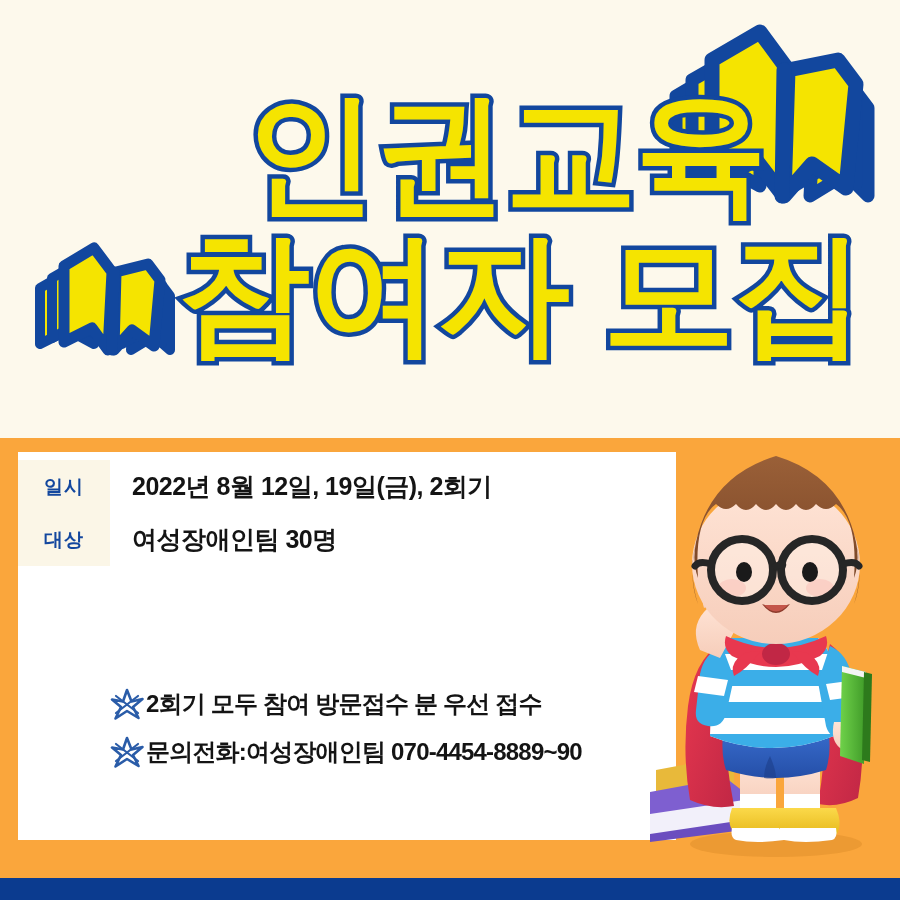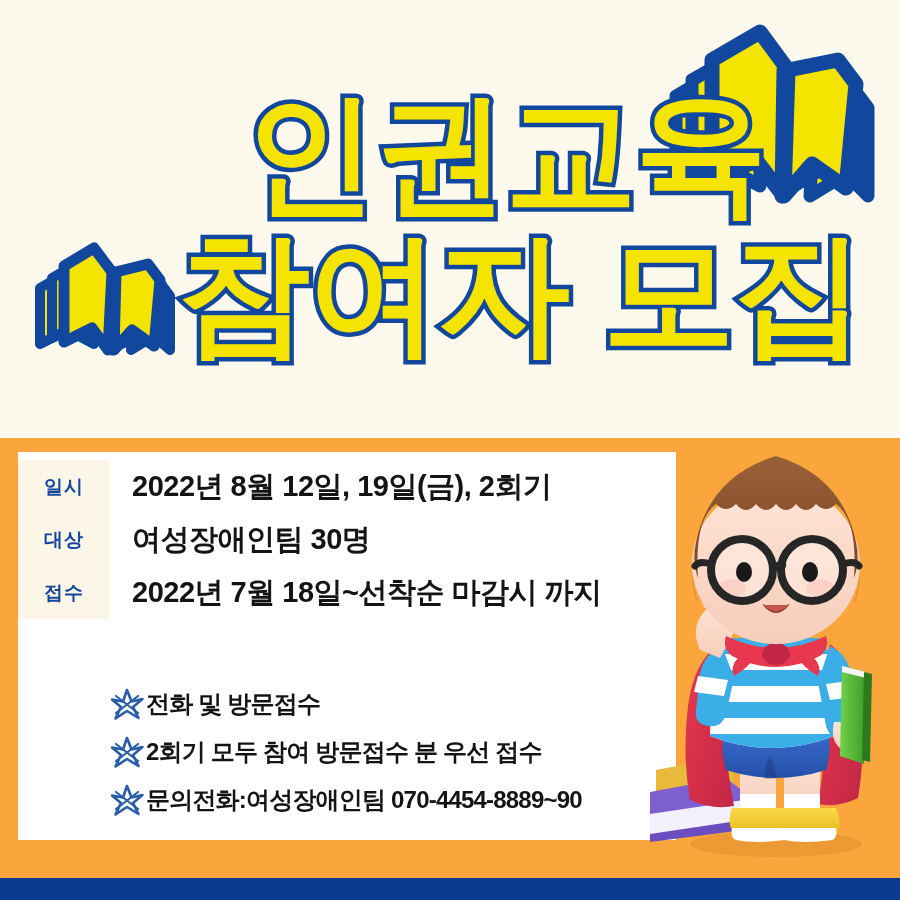--- a/index.html
+++ b/index.html
@@ -77,21 +77,21 @@
     color:#13479E;
     font-size:19px;
     font-weight:bold;
     text-align:center;
     vertical-align:middle;
     letter-spacing:1px;
   }
   .val-cell {
     padding-left:22px;
     color:#141414;
-    font-size:29px;
+    font-size:25px;
     font-weight:bold;
     vertical-align:middle;
     letter-spacing:-0.5px;
     white-space:nowrap;
   }
 
   
   #bullet-list {
     position:absolute; left:92px; top:228px; width:560px;
   }
@@ -175,36 +175,25 @@
     <table id="info-table">
       <tbody>
         <tr>
           <td class="lbl-cell">일시</td>
           <td class="val-cell">2022년 8월 12일, 19일(금), 2회기</td>
         </tr>
         <tr>
           <td class="lbl-cell">대상</td>
           <td class="val-cell">여성장애인팀 30명</td>
         </tr>
-        <tr>
-          <td class="lbl-cell">접수</td>
-          <td class="val-cell">2022년 7월 18일~선착순 마감시 까지</td>
-        </tr>
       </tbody>
     </table>
 
     <div id="bullet-list">
 
-      <div class="bullet-row">
-        <svg class="star-icon" viewBox="0 0 34 34">
-          <path d="M17 3 L21.5 14.5 L32.5 12 L23 20 L28.5 31 L17 24 L5.5 31.5 L11 20 L2 12.5 L13 14.5 Z" fill="none" stroke="#2A5CA8" stroke-width="2.6" stroke-linejoin="round" stroke-linecap="round"></path>
-          <path d="M6 9 L28 26 M28 9 L6 26" fill="none" stroke="#2A5CA8" stroke-width="2.2" stroke-linecap="round"></path>
-        </svg>
-        <span class="bullet-text">전화 및 방문접수</span>
-      </div>
 
       <div class="bullet-row">
         <svg class="star-icon" viewBox="0 0 34 34">
           <path d="M17 3 L21.5 14.5 L32.5 12 L23 20 L28.5 31 L17 24 L5.5 31.5 L11 20 L2 12.5 L13 14.5 Z" fill="none" stroke="#2A5CA8" stroke-width="2.6" stroke-linejoin="round" stroke-linecap="round"></path>
           <path d="M6 9 L28 26 M28 9 L6 26" fill="none" stroke="#2A5CA8" stroke-width="2.2" stroke-linecap="round"></path>
         </svg>
         <span class="bullet-text">2회기 모두 참여 방문접수 분 우선 접수</span>
       </div>
 
       <div class="bullet-row">

